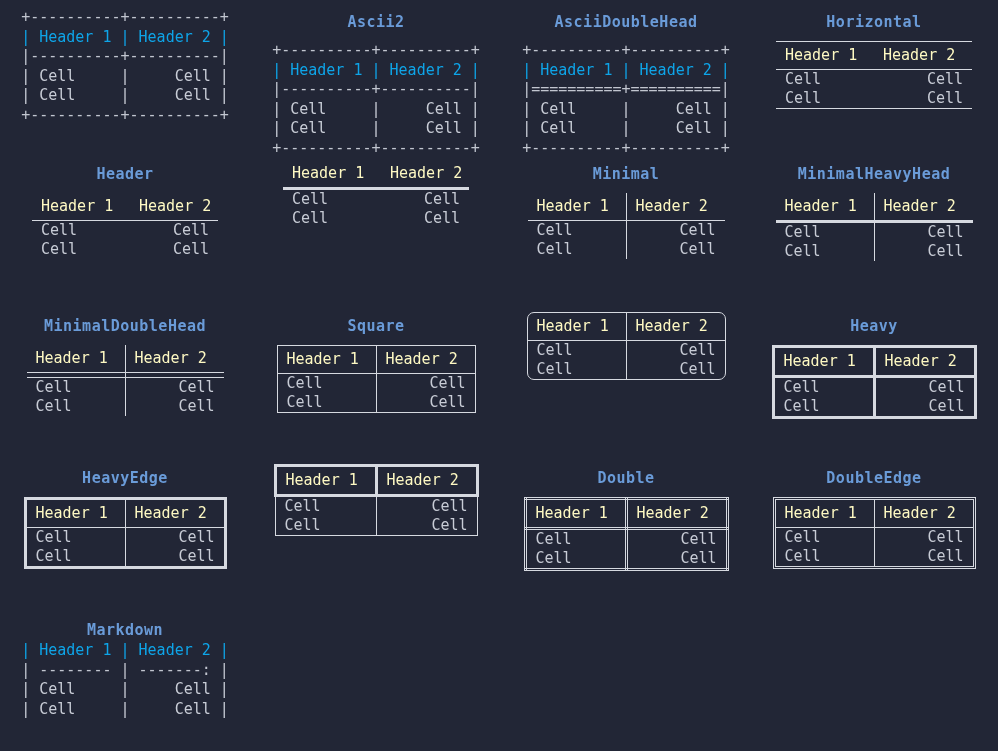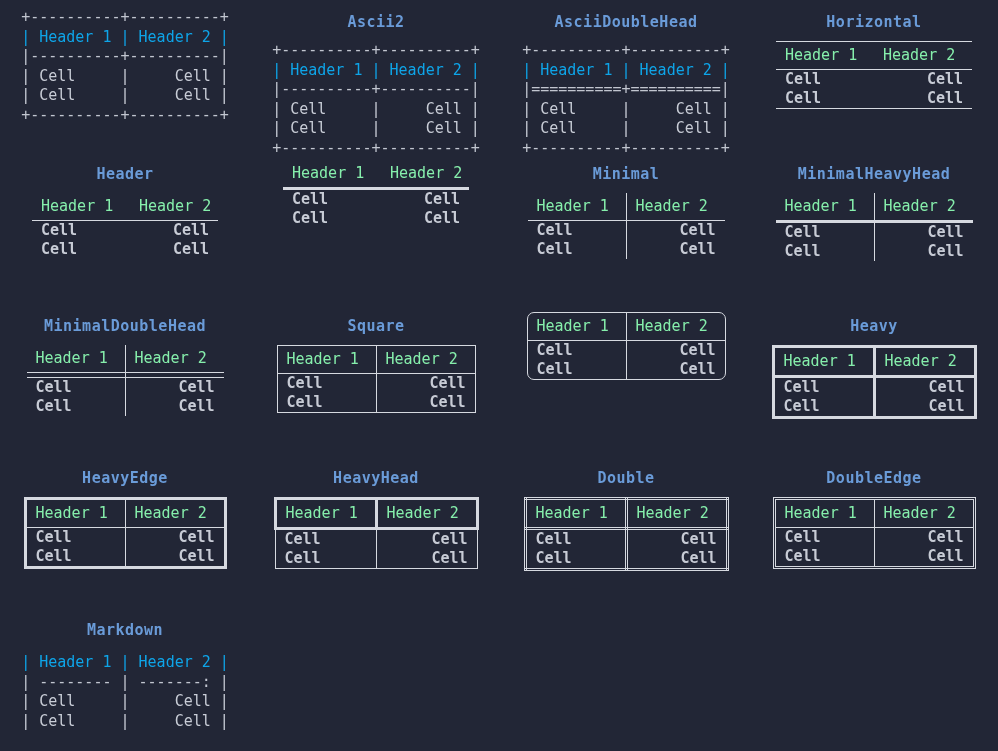--- a/index.html
+++ b/index.html
@@ -42,35 +42,35 @@
     margin-top: 8px;
   }
 
   
   table.tbl {
     border-collapse: collapse;
     font-size: 15px;
     line-height: 19px;
   }
   table.tbl th {
-    color: #86efac;
+    color: #fef9c3;
     font-weight: normal;
     text-align: left;
     padding: 4px 9px;
     white-space: pre;
   }
   table.tbl td {
     color: #c8ccd6;
     padding: 0 9px;
     white-space: pre;
   }
   table.tbl td.c1 { text-align: left; }
   table.tbl td.c2 { text-align: right; }
   table.tbl th.h2 { }
-  .bodycell { padding-top: 5px; padding-bottom: 6px; font-weight: bold; }
+  .bodycell { padding-top: 5px; padding-bottom: 6px; }
   .lines { display:block; }
 
   
   pre.art {
     margin: 0;
     font-family: "DejaVu Sans Mono", "Liberation Mono", monospace;
     font-size: 15px;
     line-height: 19.5px;
     color: #c2c6d0;
     white-space: pre;
@@ -413,21 +413,20 @@
             <td class="c1 bodycell"><span class="lines">Cell</span><span class="lines">Cell</span></td>
             <td class="c2 bodycell"><span class="lines">Cell</span><span class="lines">Cell</span></td>
           </tr>
         </tbody>
           </table>
       </div>
     </div>
   </div>
 
   <div class="cellbox">
-    <div class="title">HeavyHead</div>
     <div class="tblwrap">
       <table class="tbl hhead-wrap" style="width:200px">
         <tbody>
             <tr>
           <th class="w1">Header 1</th>
           <th class="w2">Header 2</th>
         </tr>
         <tr>
           <td class="c1 bodycell"><span class="lines">Cell</span><span class="lines">Cell</span></td>
           <td class="c2 bodycell"><span class="lines">Cell</span><span class="lines">Cell</span></td>
@@ -470,21 +469,21 @@
             <td class="c2 bodycell"><span class="lines">Cell</span><span class="lines">Cell</span></td>
           </tr>
         </tbody>
           </table>
       </div>
     </div>
   </div>
 
   <div class="cellbox">
     <div class="title">Markdown</div>
-    <div class="tblwrap" style="margin-top:12px">
+    <div class="tblwrap" style="margin-top:0">
         <pre class="art"><span class="hd">| Header 1 | Header 2 |</span>
 <span class="rl">| -------- | -------: |</span>
 <span class="bd">| Cell     |     Cell |</span>
 <span class="bd">| Cell     |     Cell |</span></pre>
       </div>
   </div>
 
   <div></div>
   <div></div>
   <div></div>

